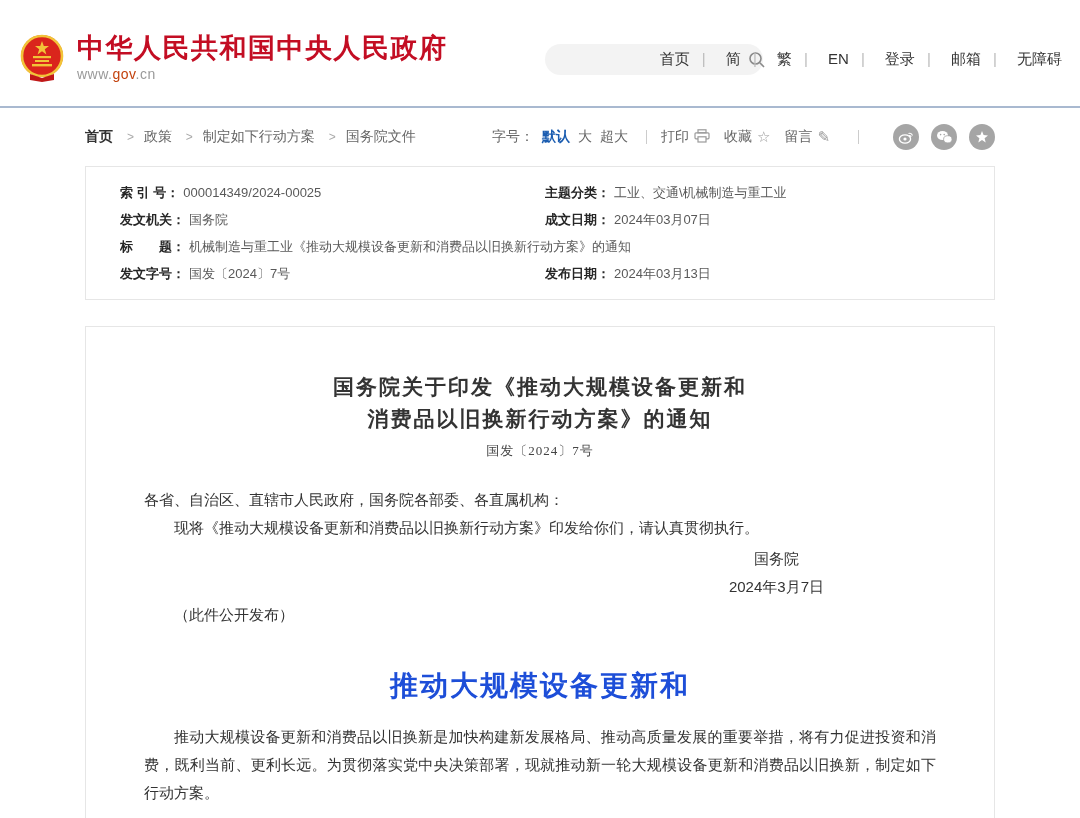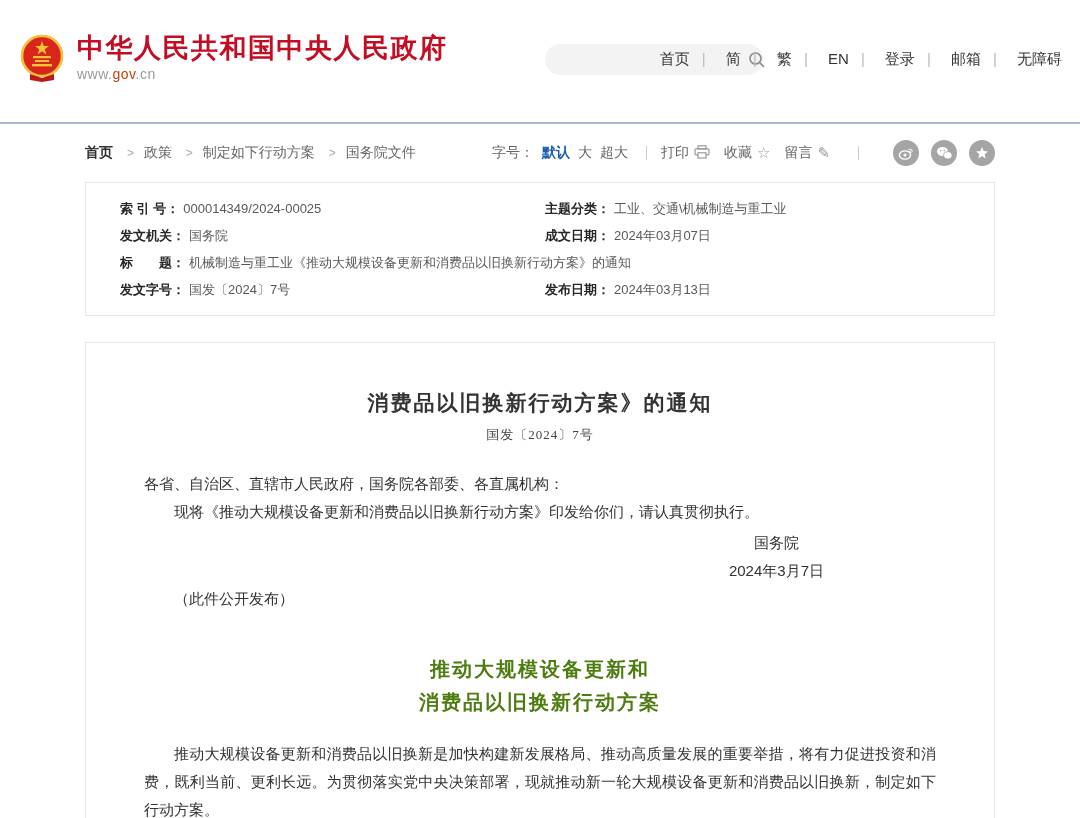--- a/index.html
+++ b/index.html
@@ -1,20 +1,20 @@
 <!DOCTYPE html>
 <html><head>
 <meta charset="utf-8">
 <style>
   * { margin:0; padding:0; box-sizing:border-box; }
   html,body { width:1080px; height:818px; overflow:hidden; background:#fff;
     font-family:"Liberation Sans","DejaVu Sans",sans-serif; }
 
   
-  .header { position:relative; height:124px; background:#fff; border-bottom:2px solid #a9b9d0; }
+  .header { position:relative; height:108px; background:#fff; border-bottom:2px solid #a9b9d0; }
   .logo-wrap { position:absolute; left:20px; top:33px; display:flex; align-items:center; }
   .emblem { width:44px; height:48px; }
   .site-text { margin-left:13px; }
   .site-title { color:#c30d23; font-size:27px; font-weight:bold; letter-spacing:1.5px; line-height:30px; }
   .site-url { font-size:14px; color:#9a9a9a; margin-top:3px; letter-spacing:.5px; }
   .site-url .red { color:#c2410c; }
   .search-box { position:absolute; left:545px; top:44px; width:218px; height:31px;
     background:#f3f3f3; border-radius:16px; display:flex; align-items:center; }
   .search-input { flex:1; border:none; background:transparent; outline:none; height:100%;
     padding:0 6px 0 16px; font-size:14px; color:#333; }
@@ -52,21 +52,21 @@
   .doc-card { margin:26px 85px 0; border:1px solid #e6e6e6; padding:44px 58px 40px; height:560px; background:#fff; }
   .doc-title { text-align:center; font-family:"Liberation Serif","DejaVu Serif",serif;
     font-size:21px; font-weight:bold; color:#333; line-height:32px; letter-spacing:2px; }
   .doc-number { text-align:center; font-family:"Liberation Serif","DejaVu Serif",serif;
     font-size:13px; color:#444; margin-top:7px; letter-spacing:1px; }
   .doc-body { margin-top:26px; font-size:15px; color:#333; line-height:28px; }
   .indent { text-indent:2em; }
   .sig-block { text-align:right; padding-right:112px; margin-top:3px; }
   .sig-inner { display:inline-block; text-align:center; }
   .sub-title { text-align:center; font-family:"Liberation Serif","DejaVu Serif",serif;
-    font-size:20px; font-weight:bold; color:#4d7c0f; line-height:33px; letter-spacing:2px; margin-top:40px; }
+    font-size:28px; font-weight:bold; color:#1d4ed8; line-height:33px; letter-spacing:2px; margin-top:40px; }
   .lead-para { margin-top:21px; text-indent:2em; text-align:justify; }
 </style>
 </head>
 <body>
 
 <div class="header">
   <div class="logo-wrap">
     <svg class="emblem" viewBox="0 0 44 48">
       <circle cx="22" cy="22" r="21" fill="#da251c"></circle>
       <circle cx="22" cy="22" r="20" fill="none" stroke="#f2c438" stroke-width="2.6"></circle>
@@ -183,38 +183,38 @@
       <span class="meta-label">发文字号：</span><span class="meta-value">国发〔2024〕7号</span>
     </div>
     <div class="meta-cell">
       <span class="meta-label">发布日期：</span><span class="meta-value">2024年03月13日</span>
     </div>
   </div>
 </div>
 
 <div class="doc-card">
   <div class="doc-title">
+    <div>国务院关于印发《推动大规模设备更新和</div>
     <div>消费品以旧换新行动方案》的通知</div>
   </div>
   <div class="doc-number">国发〔2024〕7号</div>
 
   <div class="doc-body">
     <p>各省、自治区、直辖市人民政府，国务院各部委、各直属机构：</p>
     <p class="indent">现将《推动大规模设备更新和消费品以旧换新行动方案》印发给你们，请认真贯彻执行。</p>
 
     <div class="sig-block">
       <span class="sig-inner">
         <div>国务院</div>
         <div>2024年3月7日</div>
       </span>
     </div>
 
     <p class="indent">（此件公开发布）</p>
 
     <div class="sub-title">
       <div>推动大规模设备更新和</div>
-      <div>消费品以旧换新行动方案</div>
     </div>
 
     <p class="lead-para">推动大规模设备更新和消费品以旧换新是加快构建新发展格局、推动高质量发展的重要举措，将有力促进投资和消费，既利当前、更利长远。为贯彻落实党中央决策部署，现就推动新一轮大规模设备更新和消费品以旧换新，制定如下行动方案。</p>
 
   </div>
 </div>
 
 </body></html>

